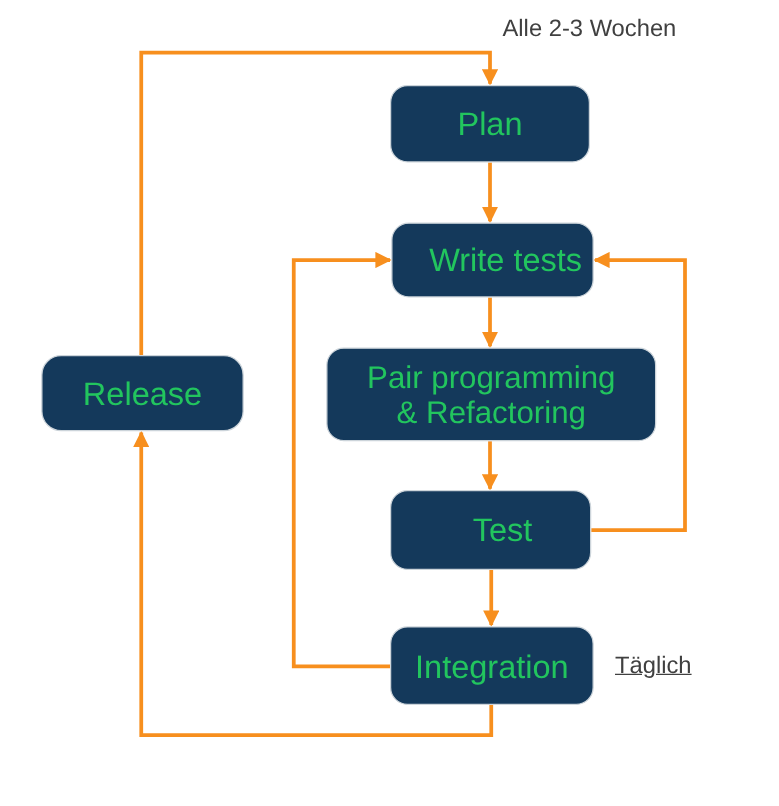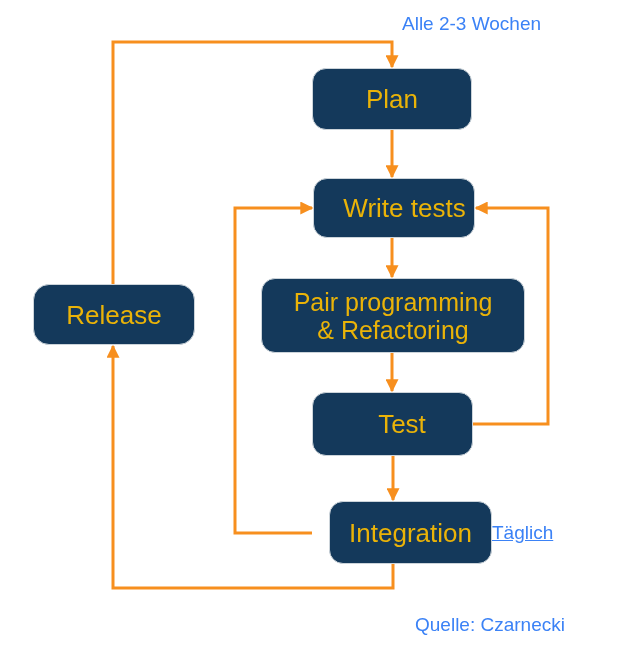--- a/index.html
+++ b/index.html
@@ -15,45 +15,45 @@
     position: absolute;
     left: 0; top: 0;
     width: 623px; height: 645px;
     pointer-events: none;
   }
   .node {
     position: absolute;
     background: #14395B;
     border: 1px solid #ccd4da;
     border-radius: 14px;
-    color: #eab308;
+    color: #22c55e;
     display: flex;
     align-items: center;
     justify-content: center;
     text-align: center;
     box-sizing: border-box;
   }
   .node .node-label {
     font-size: 26px;
     line-height: 30px;
     white-space: pre-line;
   }
   .node.node-pair .node-label {
     font-size: 25px;
     line-height: 28px;
   }
   .node-plan        { left: 312px; top:  68px; width: 160px; height: 62px; }
   .node-write-tests { left: 313px; top: 178px; width: 162px; height: 60px; padding-left: 21px; }
   .node-pair        { left: 261px; top: 278px; width: 264px; height: 75px; }
   .node-test        { left: 312px; top: 392px; width: 161px; height: 64px; padding-left: 19px; }
-  .node-integration { left: 312px; top: 501px; width: 163px; height: 63px; margin-left: 17px; }
+  .node-integration { left: 312px; top: 501px; width: 163px; height: 63px; }
   .node-release     { left:  33px; top: 284px; width: 162px; height: 61px; border-radius: 16px; }
   .note {
     position: absolute;
-    color: #3b82f6;
+    color: #404040;
     font-size: 19px;
     line-height: 22px;
     white-space: nowrap;
   }
   .note-cycle  { left: 402px; top:  13px; }
   .note-daily  { left: 492px; top: 522px; text-decoration: underline; }
   .note-source { left: 415px; top: 614px; }
 </style>
 </head>
 <body>
@@ -100,15 +100,14 @@
   </div>
 
   <div class="node node-release">
     <span class="node-label">Release</span>
   </div>
 
   <div class="note note-cycle">Alle 2-3 Wochen</div>
 
   <div class="note note-daily">Täglich</div>
 
-  <div class="note note-source">Quelle: Czarnecki</div>
 
 </div>
 
 </body></html>

